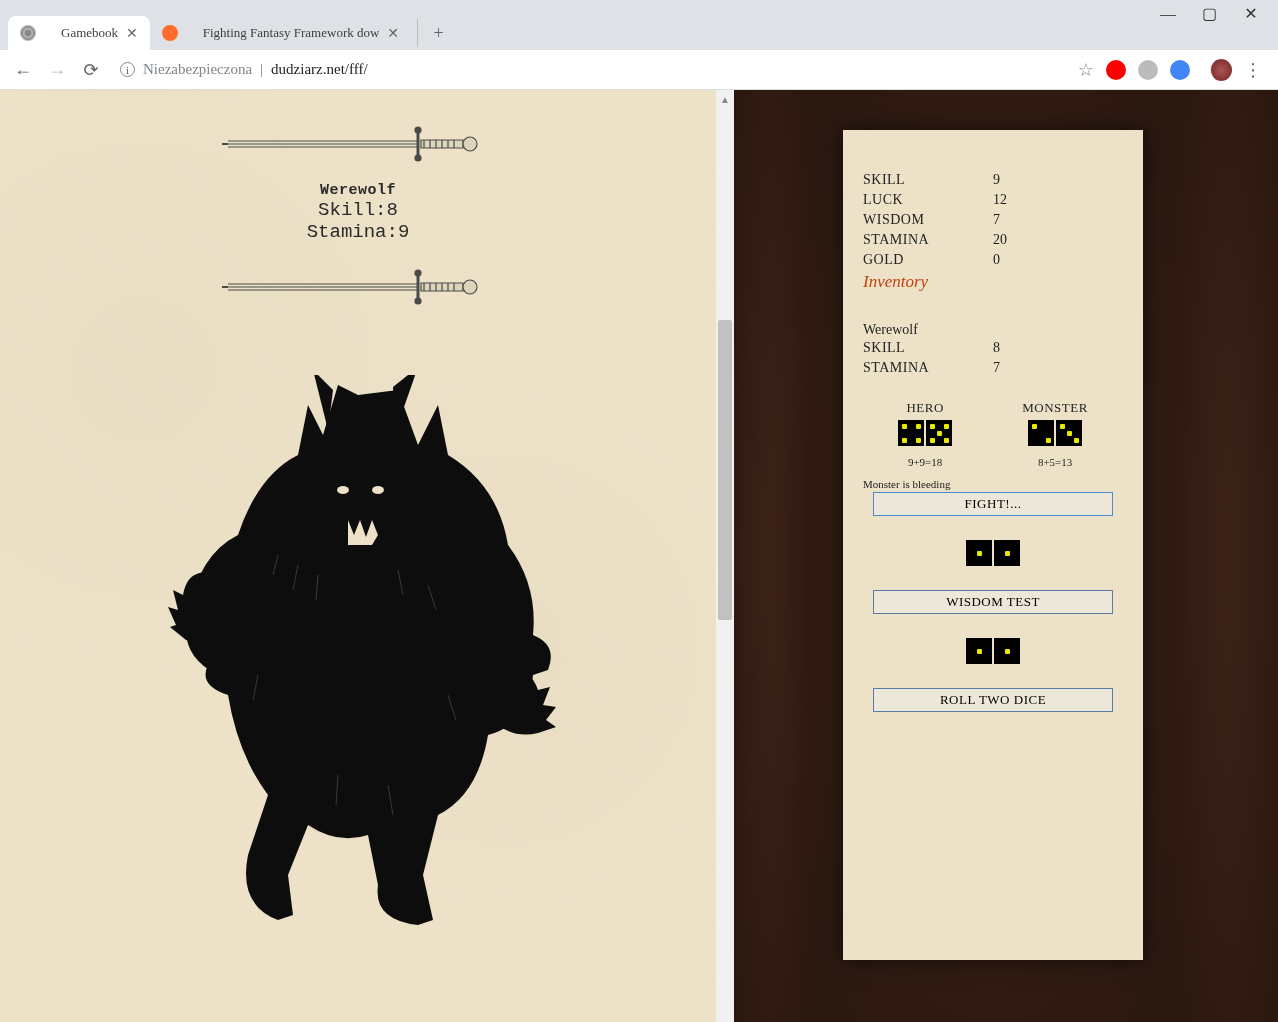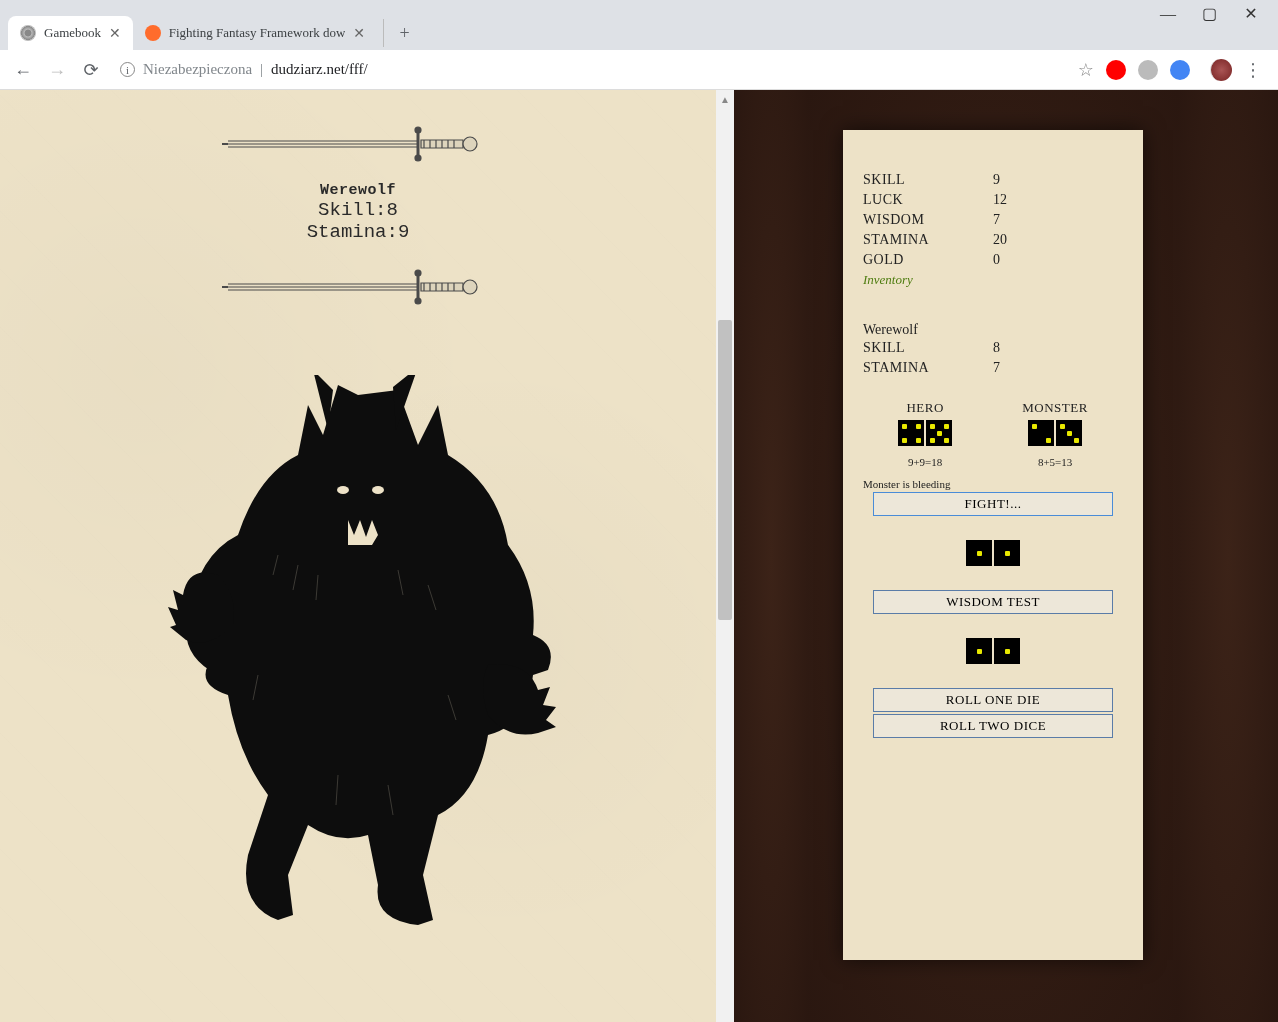--- a/index.html
+++ b/index.html
@@ -42,21 +42,21 @@
     max-width:280px;
     border-radius:8px 8px 0 0;
     position:relative;
     cursor:pointer;
   }
   .tab.active { background:#fff; }
   .tab .favicon { width:16px; height:16px; border-radius:50%; background:#888; flex:0 0 16px;}
   .tab .favicon.globe{background:radial-gradient(circle,#888 30%,#bbb 32%,#888 60%,#bbb 62%);}
   .tab .favicon.sf{background:#ff6c2c;}
   .tab .close{font-size:14px;color:#666;}
-  .tab .title{white-space:nowrap;overflow:hidden;text-overflow:ellipsis;flex:1;}
+  .tab .title{white-space:nowrap;overflow:hidden;text-overflow:ellipsis;flex:1;margin-left:17px;}
   .newtab{width:28px;height:28px;display:flex;align-items:center;justify-content:center;font-size:18px;color:#5f6368;cursor:pointer;margin-left:6px;margin-bottom:3px;border-left:1px solid #bbb; padding-left:14px;}
   
   .addr-bar{height:40px;background:#fff;display:flex;align-items:center;padding:0 12px;gap:12px;border-bottom:1px solid #dcdcdc;}
   .nav-icon{width:22px;height:22px;display:flex;align-items:center;justify-content:center;color:#5f6368;cursor:pointer;font-size:18px;}
   .nav-icon.disabled{color:#bdbdbd;}
   .addr-field{flex:1;display:flex;align-items:center;gap:8px;font-size:15px;color:#5f6368;height:30px;padding-left:6px;}
   .addr-field .url-text{color:#202124;}
   .addr-field .url-dim{color:#80868b;}
   .ext-icons{display:flex;gap:12px;align-items:center;margin-right:4px;}
   .ext-ic{width:20px;height:20px;border-radius:50%;}
@@ -109,21 +109,21 @@
   .monster-stat{font-size:19px;}
   .werewolf-img{margin:60px auto 0;width:440px;height:560px;position:relative;}
   .werewolf-img svg{width:100%;height:100%;}
   
   .stat-row{display:flex;justify-content:flex-start;gap:20px;margin-bottom:4px;}
   .stat-row .lbl{width:110px;font-family:Georgia,serif;letter-spacing:0.5px;}
   .stat-row .val{font-family:Georgia,serif;}
   .inventory-box{
     width:240px;height:20px;
     font-family:Georgia,serif;font-style:italic;
-    color:#4d7c0f;font-size:13px;
+    color:#c2410c;font-size:17px;
     position:relative;
     resize:both;
   }
   .inventory-box::after{
     content:'';position:absolute;right:0;bottom:0;width:10px;height:10px;
     background:linear-gradient(135deg,transparent 45%,#888 46%,transparent 47%,transparent 60%,#888 61%,transparent 62%);
   }
   .section-gap{height:30px;}
   .monster-name-r{font-family:Georgia,serif;margin-bottom:2px;}
   .dice-section{margin-top:24px;display:flex;justify-content:space-around;text-align:center;}
@@ -378,20 +378,19 @@
       <div class="center-dice" id="roll-dice">
           <div class="die">
             <div class="pip" style="left: 11px; top: 11px;"></div>
           </div>
           <div class="die">
             <div class="pip" style="left: 11px; top: 11px;"></div>
           </div>
         </div>
 
       <div class="roll-buttons">
-        <button class="btn">ROLL ONE DIE</button>
         <button class="btn">ROLL TWO DICE</button>
       </div>
     </div>
   </div>
 
   <div class="dark-right"></div>
 </div>
 
 </body></html>

